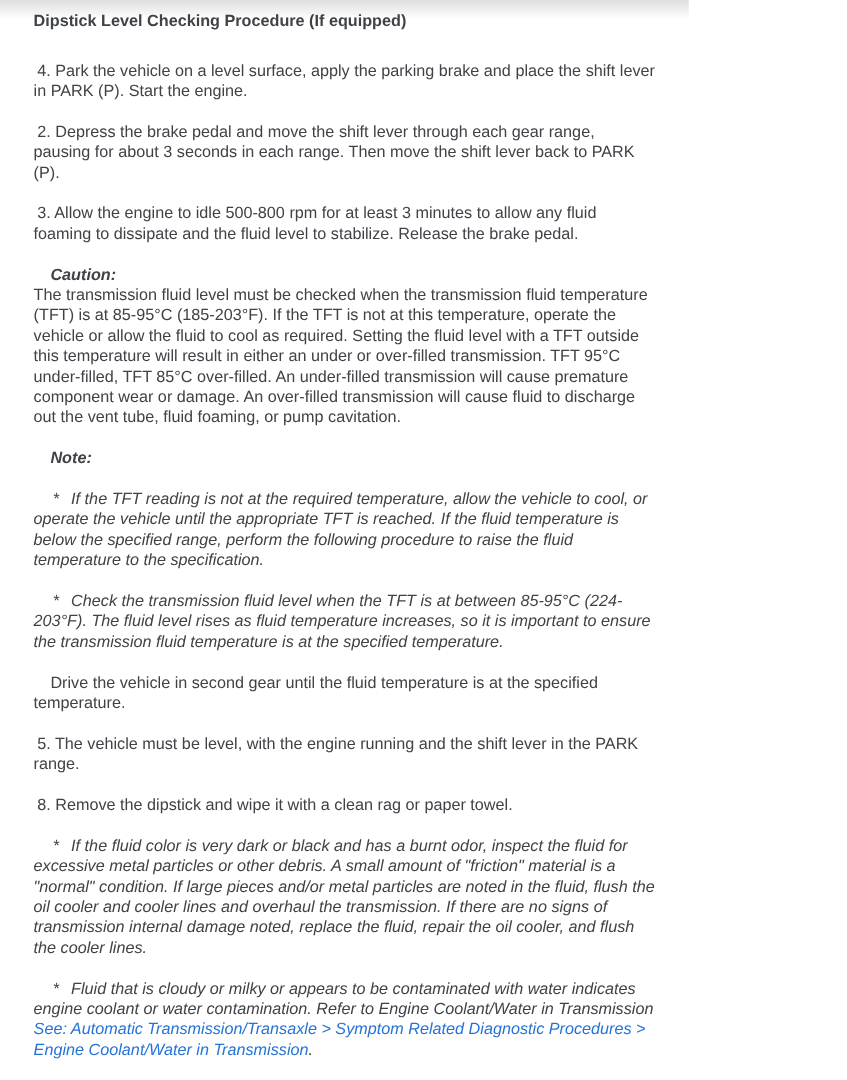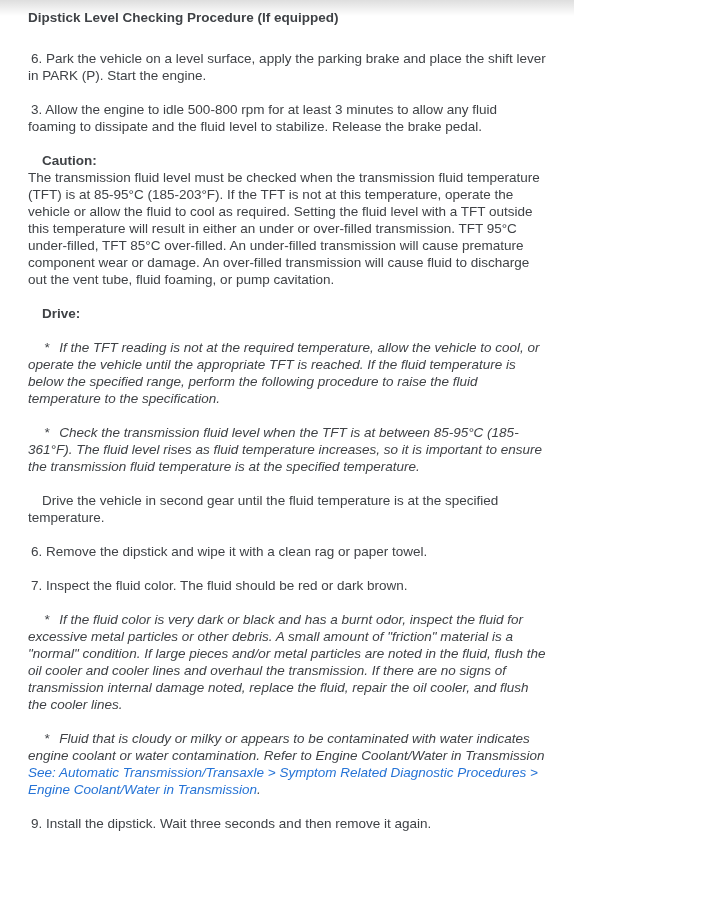--- a/index.html
+++ b/index.html
@@ -39,60 +39,62 @@
     margin: 0 0 24px 0;
   }
   p {
     margin: 0 0 17px 0;
   }
   p.step { text-indent: 3px; }
   p.label {
     font-weight: bold;
     text-indent: 14px;
     margin-bottom: 0;
+    font-style: italic;
   }
   p.label.spaced { margin-bottom: 17px; }
   p.indent-line { text-indent: 14px; }
   p.bullet { text-indent: 16px; font-style: italic; }
   .marker { margin-right: 10px; }
   a.doc-link {
     color: #2573d6;
     text-decoration: none;
     cursor: pointer;
   }
   p.last { margin-bottom: 0; }
 </style>
 </head>
 <body>
 
 <div class="page">
   <div class="top-shadow"></div>
 
   <div class="doc-title">Dipstick Level Checking Procedure (If equipped)</div>
 
-  <p class="step">6. Park the vehicle on a level surface, apply the parking brake and place the shift lever in PARK (P). Start the engine.</p>
+  <p class="step">4. Park the vehicle on a level surface, apply the parking brake and place the shift lever in PARK (P). Start the engine.</p>
 
+  <p class="step">2. Depress the brake pedal and move the shift lever through each gear range, pausing for about 3 seconds in each range. Then move the shift lever back to PARK (P).</p>
 
   <p class="step">3. Allow the engine to idle 500-800 rpm for at least 3 minutes to allow any fluid foaming to dissipate and the fluid level to stabilize. Release the brake pedal.</p>
 
 
   <p class="label">Caution:</p>
   <p class="caution-body">The transmission fluid level must be checked when the transmission fluid temperature (TFT) is at 85-95°C (185-203°F). If the TFT is not at this temperature, operate the vehicle or allow the fluid to cool as required. Setting the fluid level with a TFT outside this temperature will result in either an under or over-filled transmission. TFT 95°C under-filled, TFT 85°C over-filled. An under-filled transmission will cause premature component wear or damage. An over-filled transmission will cause fluid to discharge out the vent tube, fluid foaming, or pump cavitation.</p>
 
-  <p class="label spaced">Drive:</p>
+  <p class="label spaced">Note:</p>
 
   <p class="bullet"><span class="marker">*</span><span>If the TFT reading is not at the required temperature, allow the vehicle to cool, or operate the vehicle until the appropriate TFT is reached. If the fluid temperature is below the specified range, perform the following procedure to raise the fluid temperature to the specification.</span></p>
 
-  <p class="bullet"><span class="marker">*</span><span>Check the transmission fluid level when the TFT is at between 85-95°C (185-361°F). The fluid level rises as fluid temperature increases, so it is important to ensure the transmission fluid temperature is at the specified temperature.</span></p>
+  <p class="bullet"><span class="marker">*</span><span>Check the transmission fluid level when the TFT is at between 85-95°C (224-203°F). The fluid level rises as fluid temperature increases, so it is important to ensure the transmission fluid temperature is at the specified temperature.</span></p>
 
   <p class="indent-line">Drive the vehicle in second gear until the fluid temperature is at the specified temperature.</p>
 
+  <p class="step">5. The vehicle must be level, with the engine running and the shift lever in the PARK range.</p>
 
-  <p class="step">6. Remove the dipstick and wipe it with a clean rag or paper towel.</p>
+  <p class="step">8. Remove the dipstick and wipe it with a clean rag or paper towel.</p>
 
-  <p class="step">7. Inspect the fluid color. The fluid should be red or dark brown.</p>
 
   <p class="bullet"><span class="marker">*</span><span>If the fluid color is very dark or black and has a burnt odor, inspect the fluid for excessive metal particles or other debris. A small amount of "friction" material is a "normal" condition. If large pieces and/or metal particles are noted in the fluid, flush the oil cooler and cooler lines and overhaul the transmission. If there are no signs of transmission internal damage noted, replace the fluid, repair the oil cooler, and flush the cooler lines.</span></p>
 
   <p class="bullet"><span class="marker">*</span><span>Fluid that is cloudy or milky or appears to be contaminated with water indicates engine coolant or water contamination. Refer to Engine Coolant/Water in Transmission </span><a class="doc-link" href="#">See: Automatic Transmission/Transaxle &gt; Symptom Related Diagnostic Procedures &gt; Engine Coolant/Water in Transmission</a><span>.</span></p>
 
   <p class="step last">9. Install the dipstick. Wait three seconds and then remove it again.</p>
 </div>
 
 </body></html>

